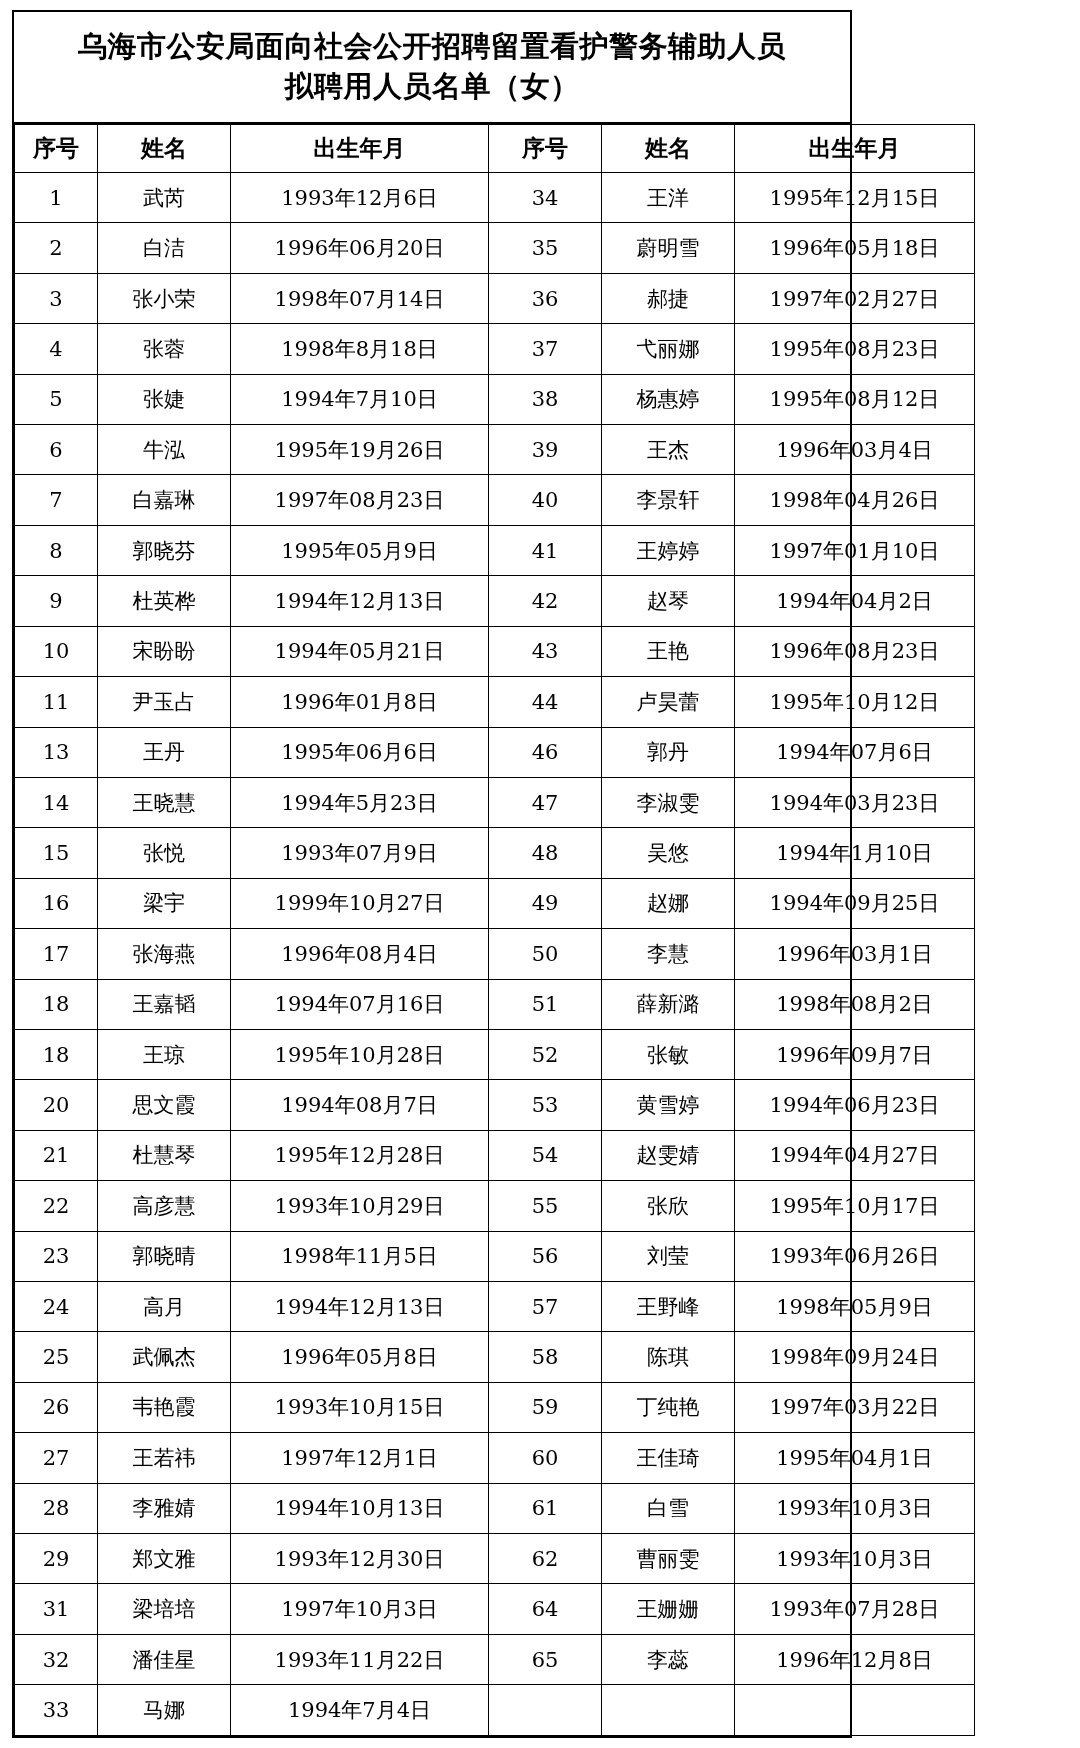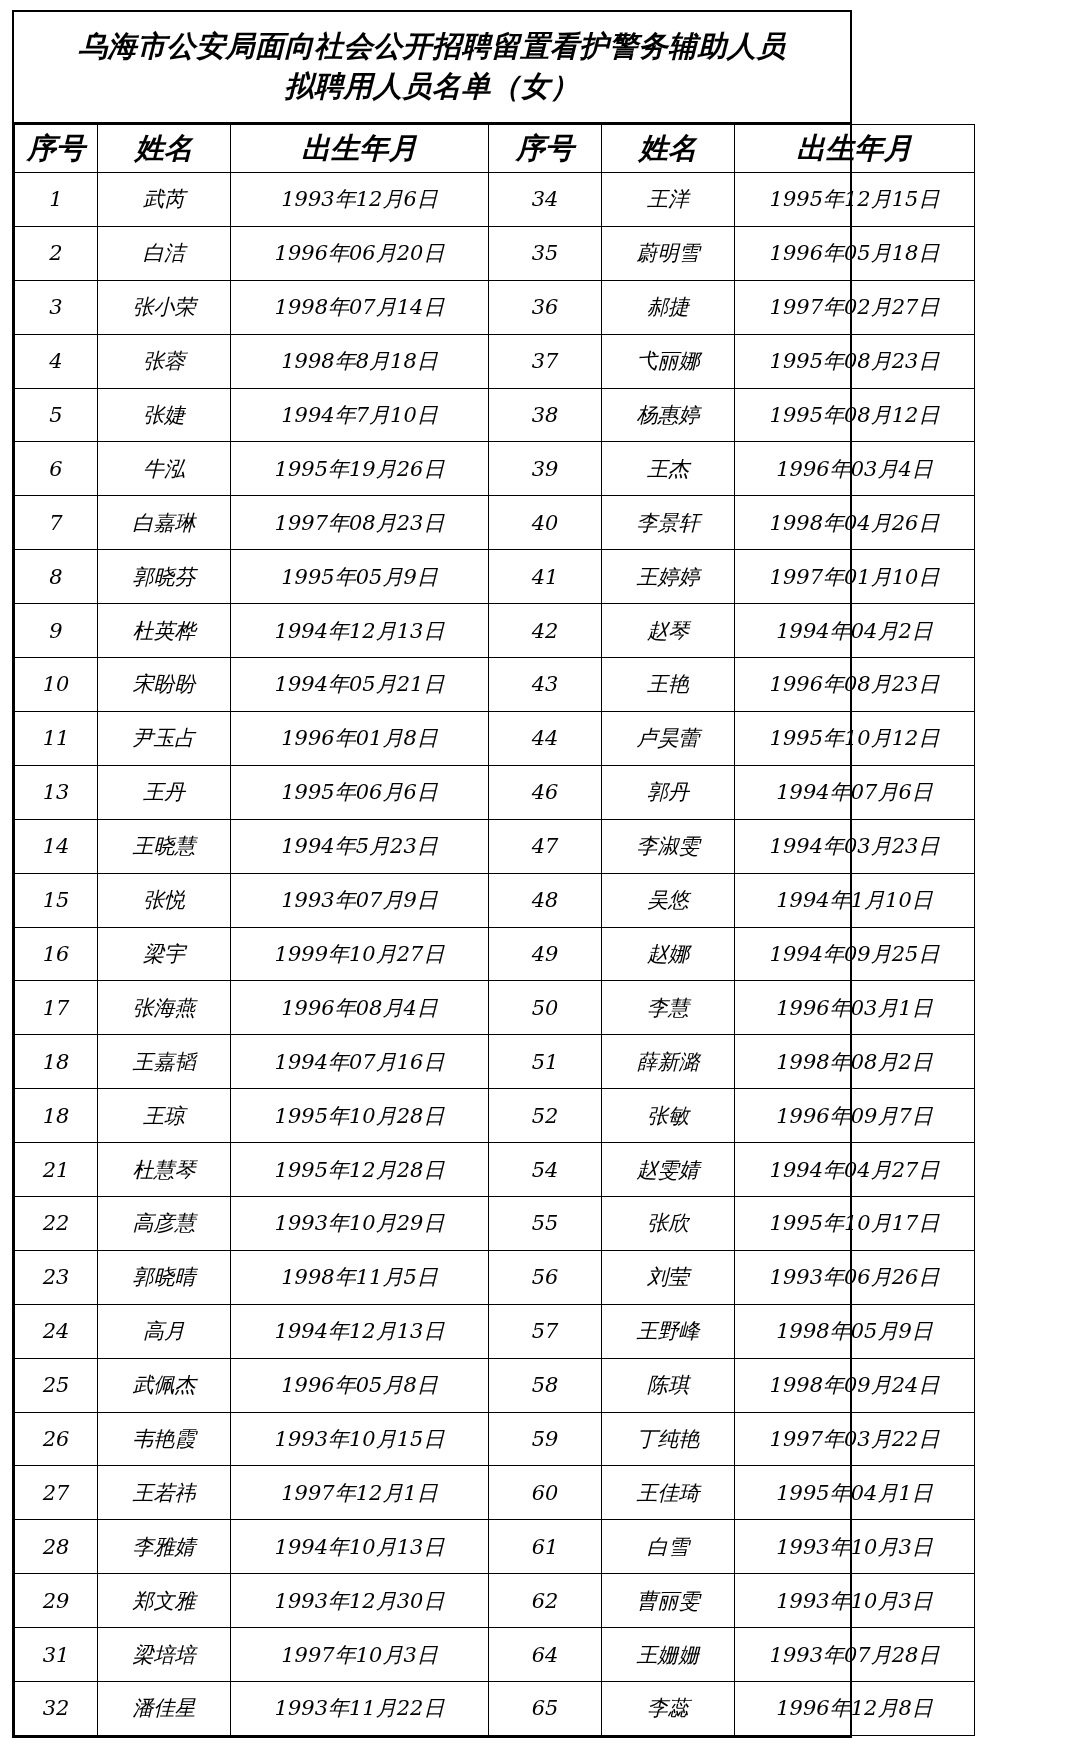--- a/index.html
+++ b/index.html
@@ -13,21 +13,20 @@
     font-family: "DejaVu Serif", "Liberation Serif", serif;
     color: #000000;
     overflow: hidden;
   }
   .page {
     position: relative;
     width: 864px;
     height: 1748px;
     box-sizing: border-box;
     padding: 10px 12px 10px 12px;
-    font-style: italic;
   }
   .doc-frame {
     border: 2px solid #000000;
     width: 100%;
     height: 100%;
     box-sizing: border-box;
     display: flex;
     flex-direction: column;
   }
   .title-block {
@@ -54,21 +53,21 @@
     text-align: center;
     vertical-align: middle;
     font-size: 21px;
     height: 41px;
     padding: 0 2px;
     white-space: nowrap;
     overflow: hidden;
   }
   table.roster th {
     font-weight: bold;
-    font-size: 29px;
+    font-size: 23px;
     height: 47px;
   }
   table.roster tr > *:nth-child(1) { width: 78px; }
   table.roster tr > *:nth-child(2) { width: 128px; }
   table.roster tr > *:nth-child(3) { width: 253px; }
   table.roster tr > *:nth-child(4) { width: 108px; }
   table.roster tr > *:nth-child(5) { width: 128px; }
   table.roster tr > *:nth-child(6) { width: 235px; }
   table.roster td.empty { }
   .num { font-size: 20px; }
@@ -234,20 +233,28 @@
           </tr>
           <tr>
             <td class="num">18</td>
             <td>王琼</td>
             <td>1995年10月28日</td>
             <td class="num">52</td>
             <td>张敏</td>
             <td>1996年09月7日</td>
           </tr>
           <tr>
+            <td class="num">20</td>
+            <td>思文霞</td>
+            <td>1994年08月7日</td>
+            <td class="num">53</td>
+            <td>黄雪婷</td>
+            <td>1994年06月23日</td>
+          </tr>
+          <tr>
             <td class="num">21</td>
             <td>杜慧琴</td>
             <td>1995年12月28日</td>
             <td class="num">54</td>
             <td>赵雯婧</td>
             <td>1994年04月27日</td>
           </tr>
           <tr>
             <td class="num">22</td>
             <td>高彦慧</td>
@@ -321,17 +328,25 @@
             <td>1993年07月28日</td>
           </tr>
           <tr>
             <td class="num">32</td>
             <td>潘佳星</td>
             <td>1993年11月22日</td>
             <td class="num">65</td>
             <td>李蕊</td>
             <td>1996年12月8日</td>
           </tr>
+          <tr>
+            <td class="num">33</td>
+            <td>马娜</td>
+            <td>1994年7月4日</td>
+            <td class="num empty"></td>
+            <td class="empty"></td>
+            <td class="empty"></td>
+          </tr>
         </tbody>
     </table>
 
   </div>
 </div>
 
 </body></html>

